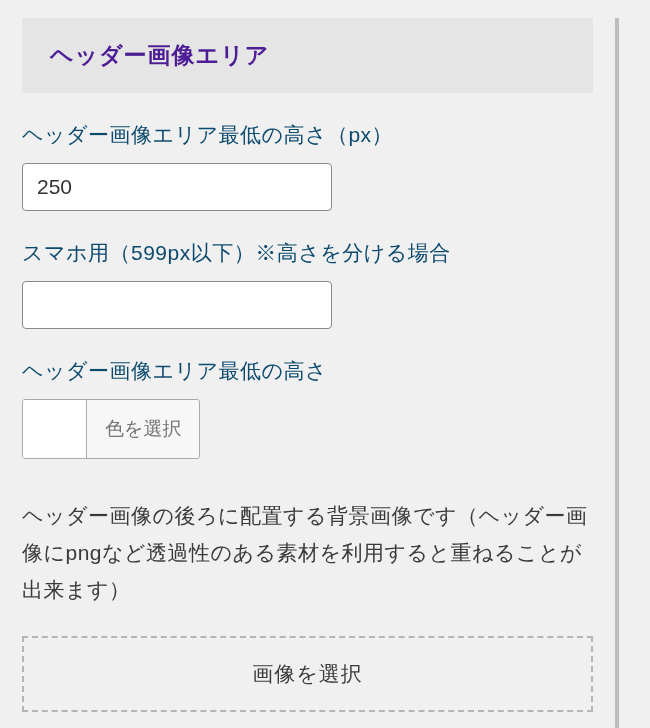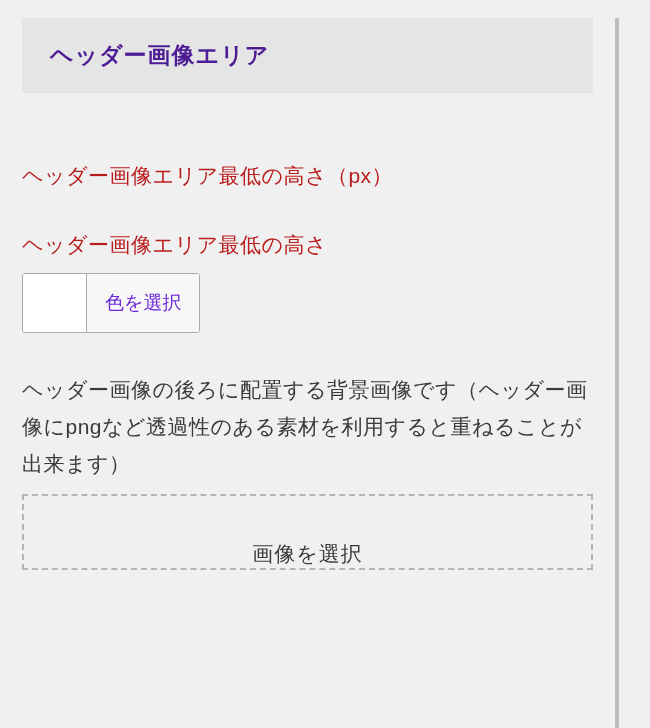--- a/index.html
+++ b/index.html
@@ -32,24 +32,23 @@
     }
     .content {
       padding: 28px 22px 0 22px;
     }
     .field-group {
       margin-bottom: 28px;
     }
     .field-label {
       display: block;
       font-size: 21px;
-      color: #b91c1c;
+      color: #0c4a6e;
       margin-bottom: 14px;
       letter-spacing: 0.5px;
-      margin-top: 41px;
     }
     .text-input {
       width: 310px;
       height: 48px;
       padding: 8px 14px;
       font-size: 21px;
       color: #333333;
       background: #ffffff;
       border: 1px solid #888888;
       border-radius: 4px;
@@ -65,64 +64,69 @@
       overflow: hidden;
     }
     .color-swatch {
       width: 64px;
       background: #ffffff;
       border-right: 1px solid #aaaaaa;
     }
     .color-button {
       padding: 0 18px;
       font-size: 19px;
-      color: #6d28d9;
+      color: #737373;
       background: #f7f7f7;
       border: none;
       cursor: pointer;
       display: flex;
       align-items: center;
       font-family: Liberation Mono, monospace;
     }
     .description {
       font-size: 21px;
       color: #3a3a3a;
       line-height: 1.75;
       margin-top: 36px;
-      margin-bottom: 12px;
+      margin-bottom: 28px;
       letter-spacing: 0.5px;
     }
     .image-select-button {
       width: 100%;
       height: 76px;
       border: 2px dashed #b5b5b5;
       background: transparent;
       font-size: 21px;
       color: #3a3a3a;
       cursor: pointer;
       display: flex;
-      align-items: flex-end;
+      align-items: center;
       justify-content: center;
       letter-spacing: 1px;
     }
   </style>
 </head>
 <body>
 
 <div class="panel">
   <div class="section-header">
     <span>ヘッダー画像エリア</span>
   </div>
 
   <div class="content">
 
     <div class="field-group">
       <label class="field-label">ヘッダー画像エリア最低の高さ（px）</label>
+      <input type="text" class="text-input" value="250" style="">
     </div>
 
+    <div class="field-group">
+      <label class="field-label">スマホ用（599px以下）※高さを分ける場合</label>
+      <input type="text" class="text-input" value="" style="">
+    </div>
 
     <div class="field-group">
       <label class="field-label">ヘッダー画像エリア最低の高さ</label>
       <div class="color-picker">
         <div class="color-swatch"></div>
         <button class="color-button">色を選択</button>
       </div>
     </div>
 
     <div>

